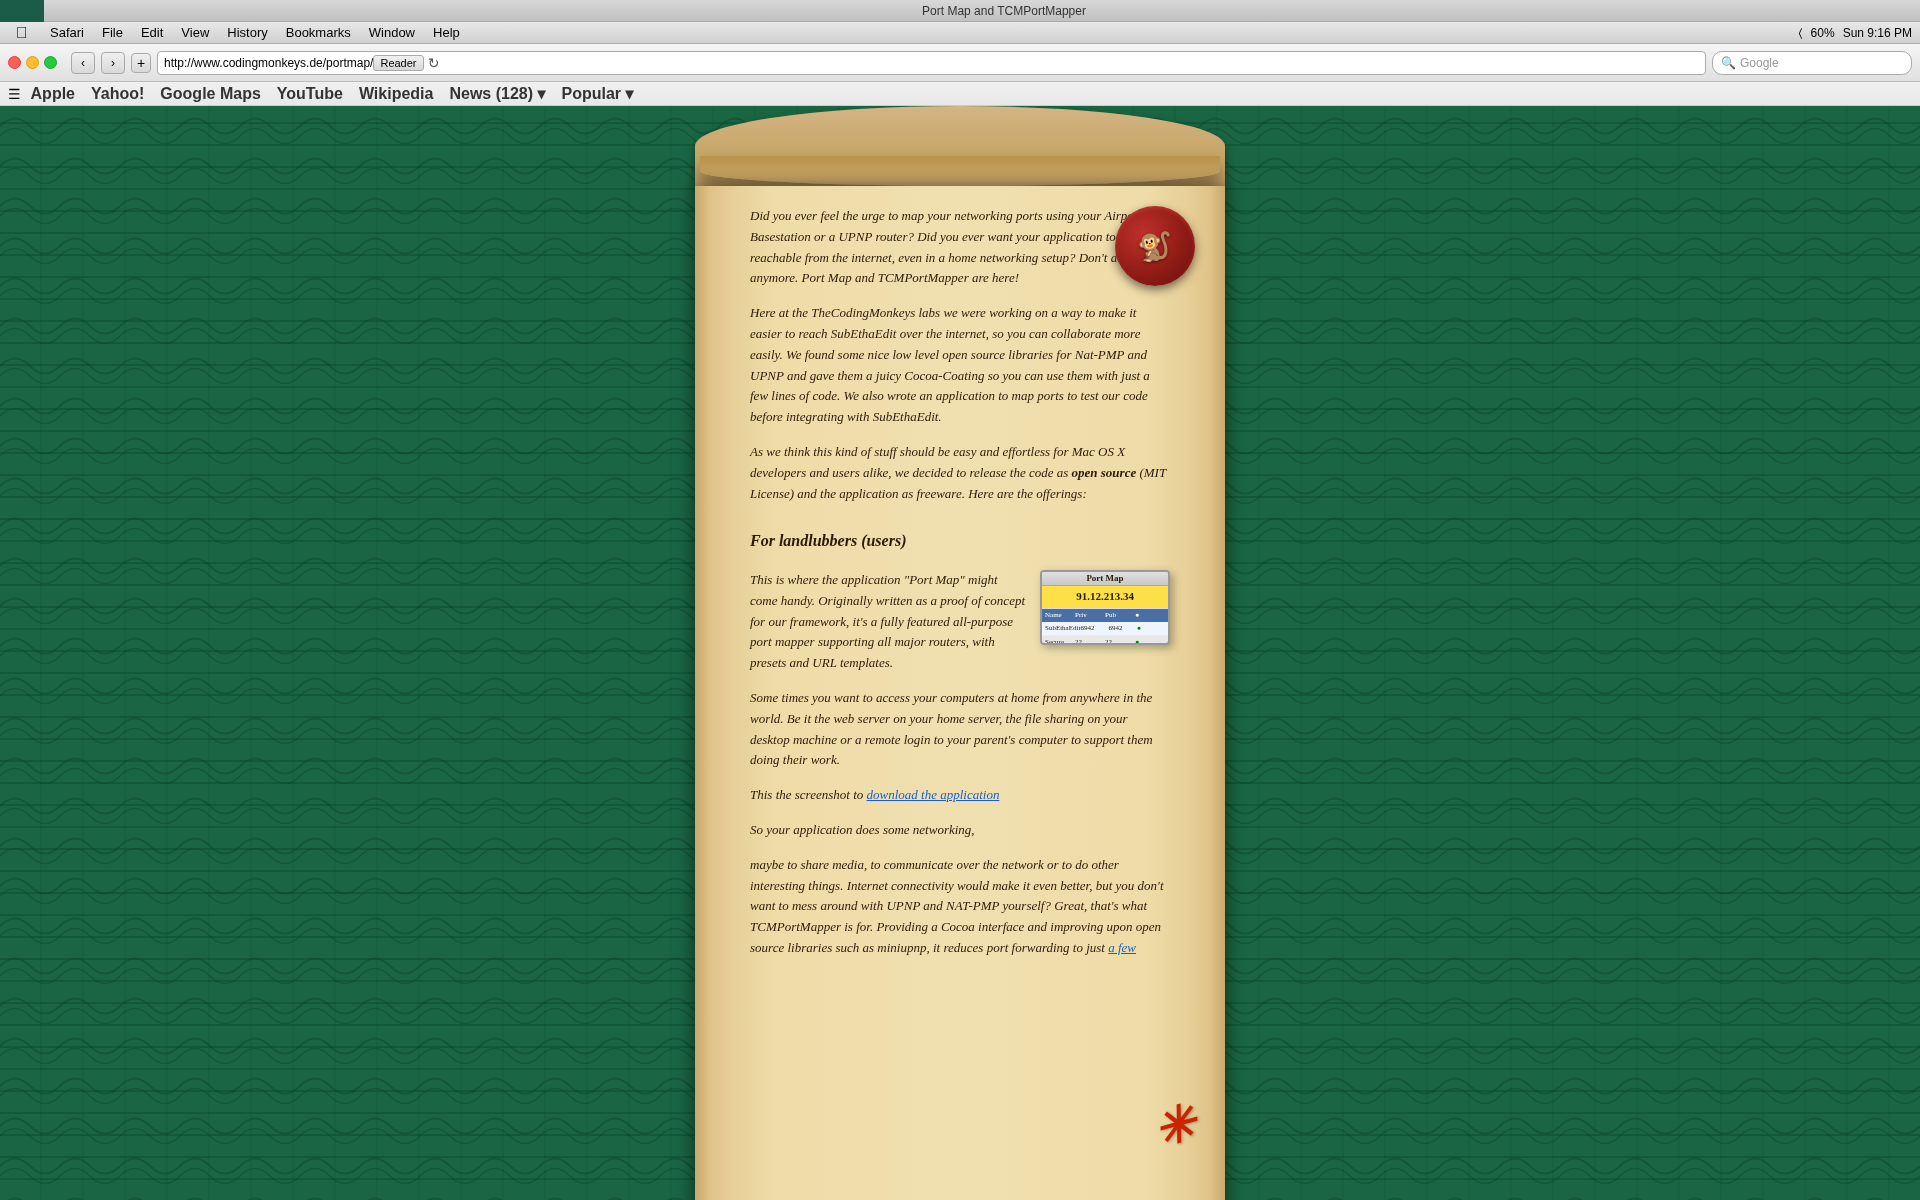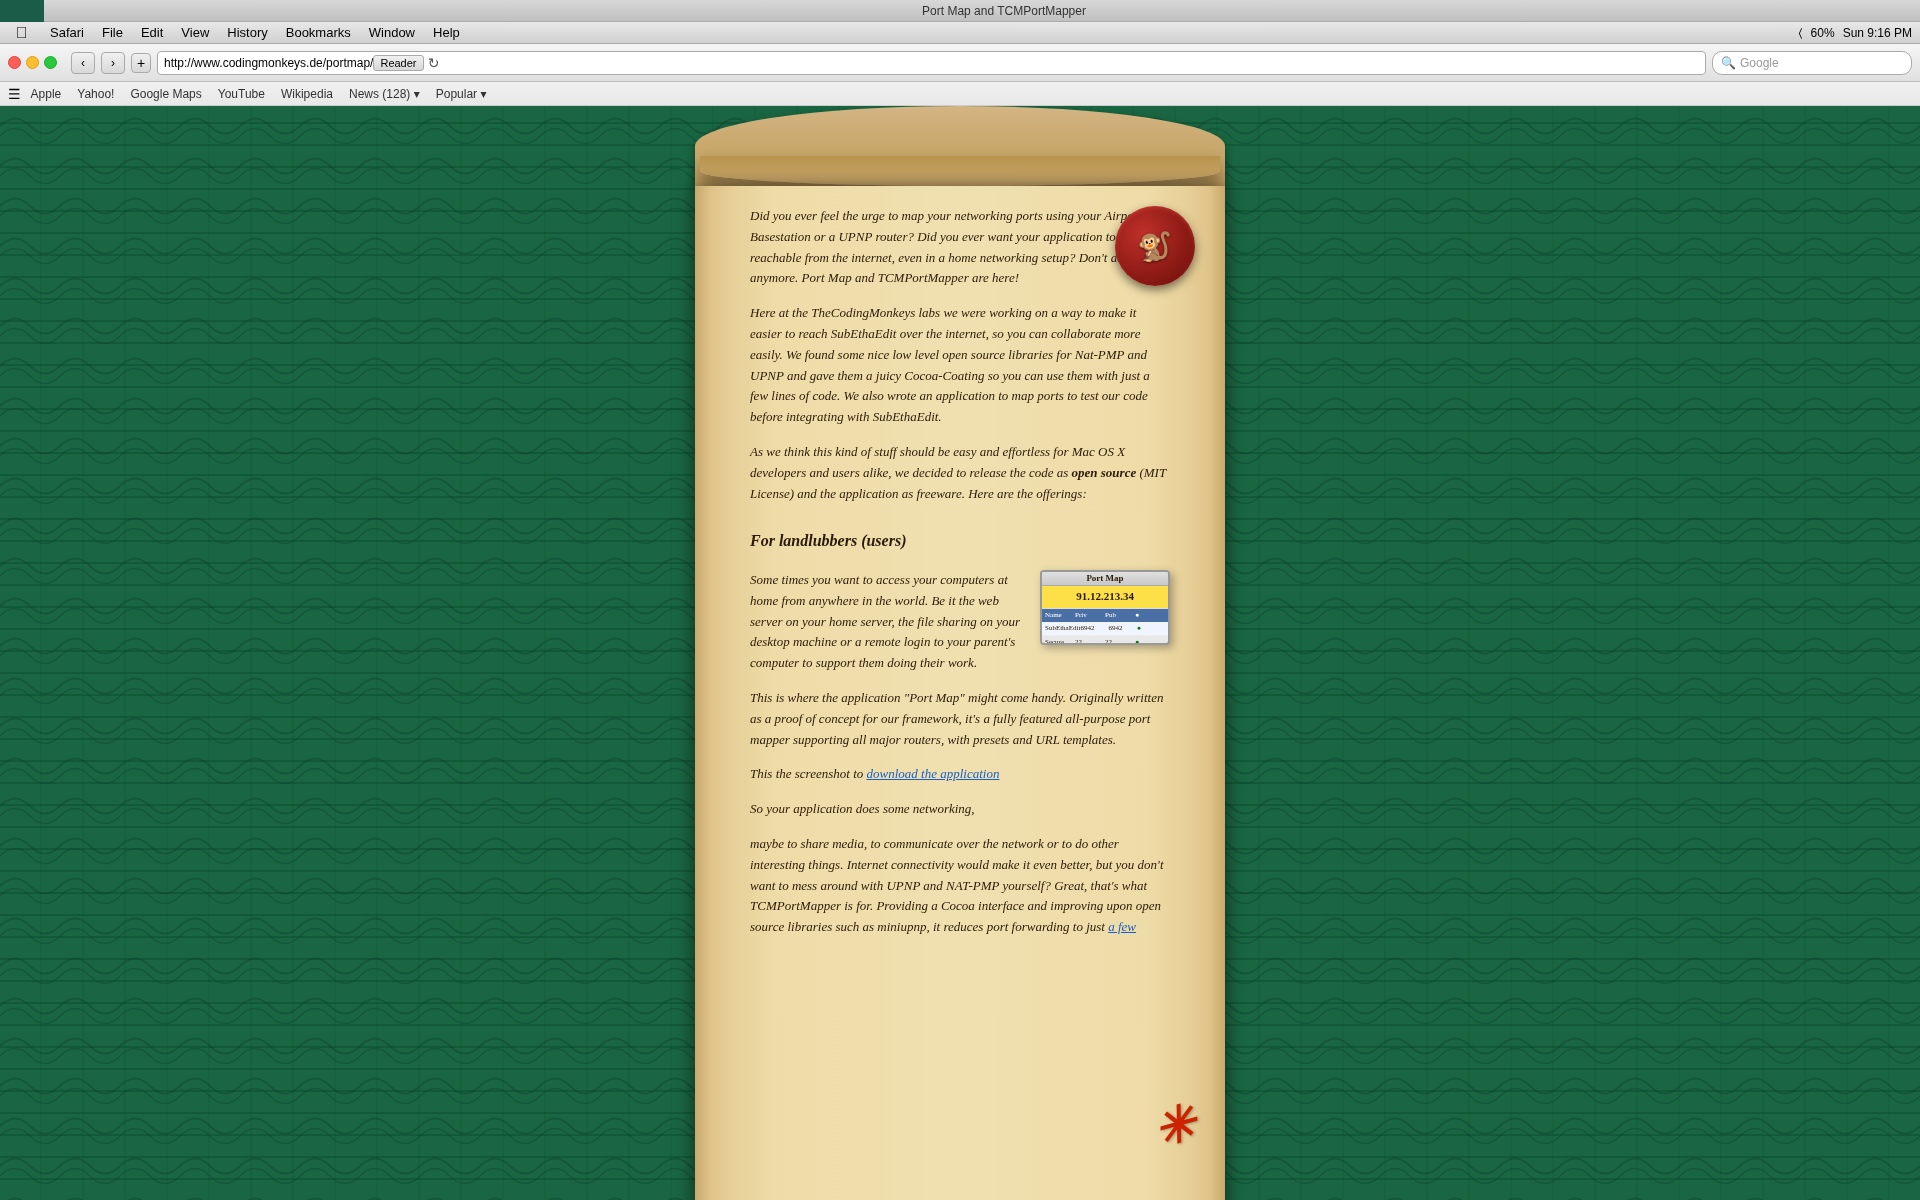--- a/index.html
+++ b/index.html
@@ -122,22 +122,23 @@
       gap: 4px;
       font-size: 12px;
     }
     .bookmark-item {
       padding: 0 6px;
       height: 20px;
       display: flex;
       align-items: center;
       cursor: pointer;
       border-radius: 3px;
-      font-size: 12px;
+      font-size: 16px;
       color: #333;
+      font-weight: bold;
     }
 
     
     .titlebar {
       width: 100%;
       height: 22px;
       background: linear-gradient(to bottom, #d8d8d8, #c0c0c0);
       display: flex;
       align-items: center;
       justify-content: center;
@@ -455,23 +456,23 @@
             <span class="app-col" style="color:green;">●</span>
           </div>
           <div class="app-table-row">
             <span class="app-col">Secure Shell</span>
             <span class="app-col">22</span>
             <span class="app-col">22</span>
             <span class="app-col" style="color:green;">●</span>
           </div>
         </div>
 
+        <p>This is where the application "Port Map" might come handy. Originally written as a proof of concept for our framework, it's a fully featured all-purpose port mapper supporting all major routers, with presets and URL templates.</p>
+
         <p>Some times you want to access your computers at home from anywhere in the world. Be it the web server on your home server, the file sharing on your desktop machine or a remote login to your parent's computer to support them doing their work.</p>
-
-        <p>This is where the application "Port Map" might come handy. Originally written as a proof of concept for our framework, it's a fully featured all-purpose port mapper supporting all major routers, with presets and URL templates.</p>
 
         <p>
           <span>This the screenshot to </span><a href="#">download the application</a>
         </p>
 
 
         <p>So your application does some networking,</p>
 
         <p>
           <span>maybe to share media, to communicate over the network or to do other interesting things. Internet connectivity would make it even better, but you don't want to mess around with UPNP and NAT-PMP yourself? Great, that's what TCMPortMapper is for. Providing a Cocoa interface and improving upon open source libraries such as miniupnp, it reduces port forwarding to just </span><a href="#">a few</a>

